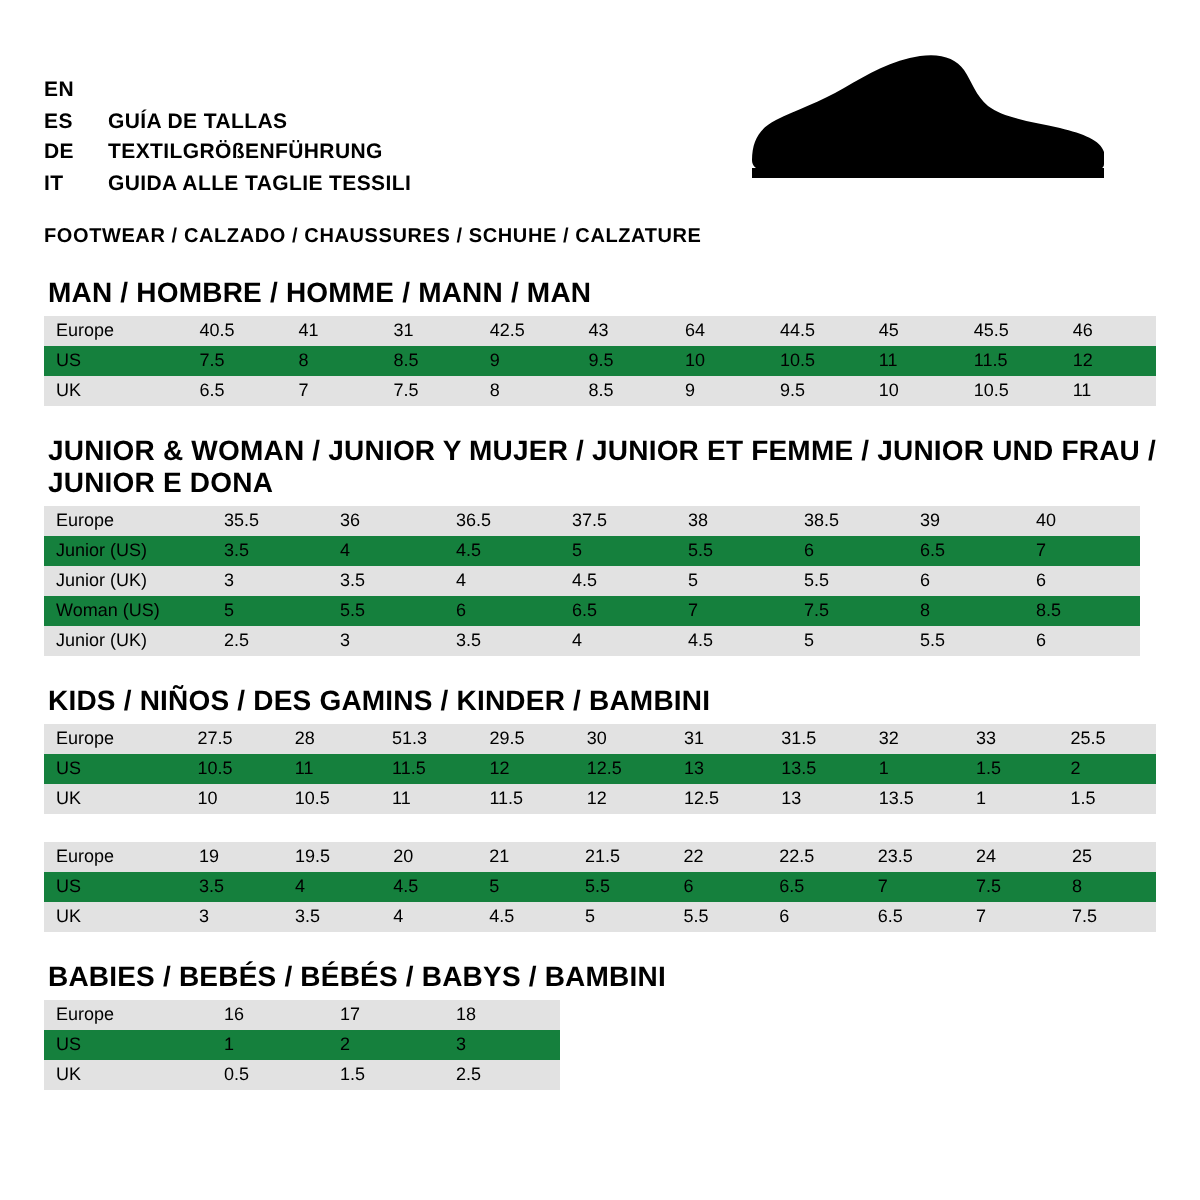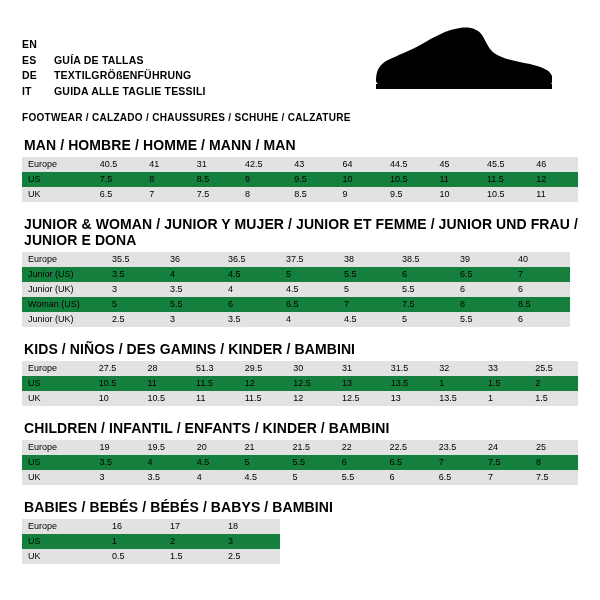--- a/index.html
+++ b/index.html
@@ -289,21 +289,20 @@
           <td class="val-cell">13</td>
           <td class="val-cell">13.5</td>
           <td class="val-cell">1</td>
           <td class="val-cell">1.5</td>
         </tr>
       </tbody>
     </table>
   </div>
 
   <div class="section">
-    <div class="section-title">CHILDREN / INFANTIL / ENFANTS / KINDER / BAMBINI</div>
     <table class="size-table">
       <tbody>
         <tr class="shaded">
           <td class="label-cell">Europe</td>
           <td class="val-cell">19</td>
           <td class="val-cell">19.5</td>
           <td class="val-cell">20</td>
           <td class="val-cell">21</td>
           <td class="val-cell">21.5</td>
           <td class="val-cell">22</td>

